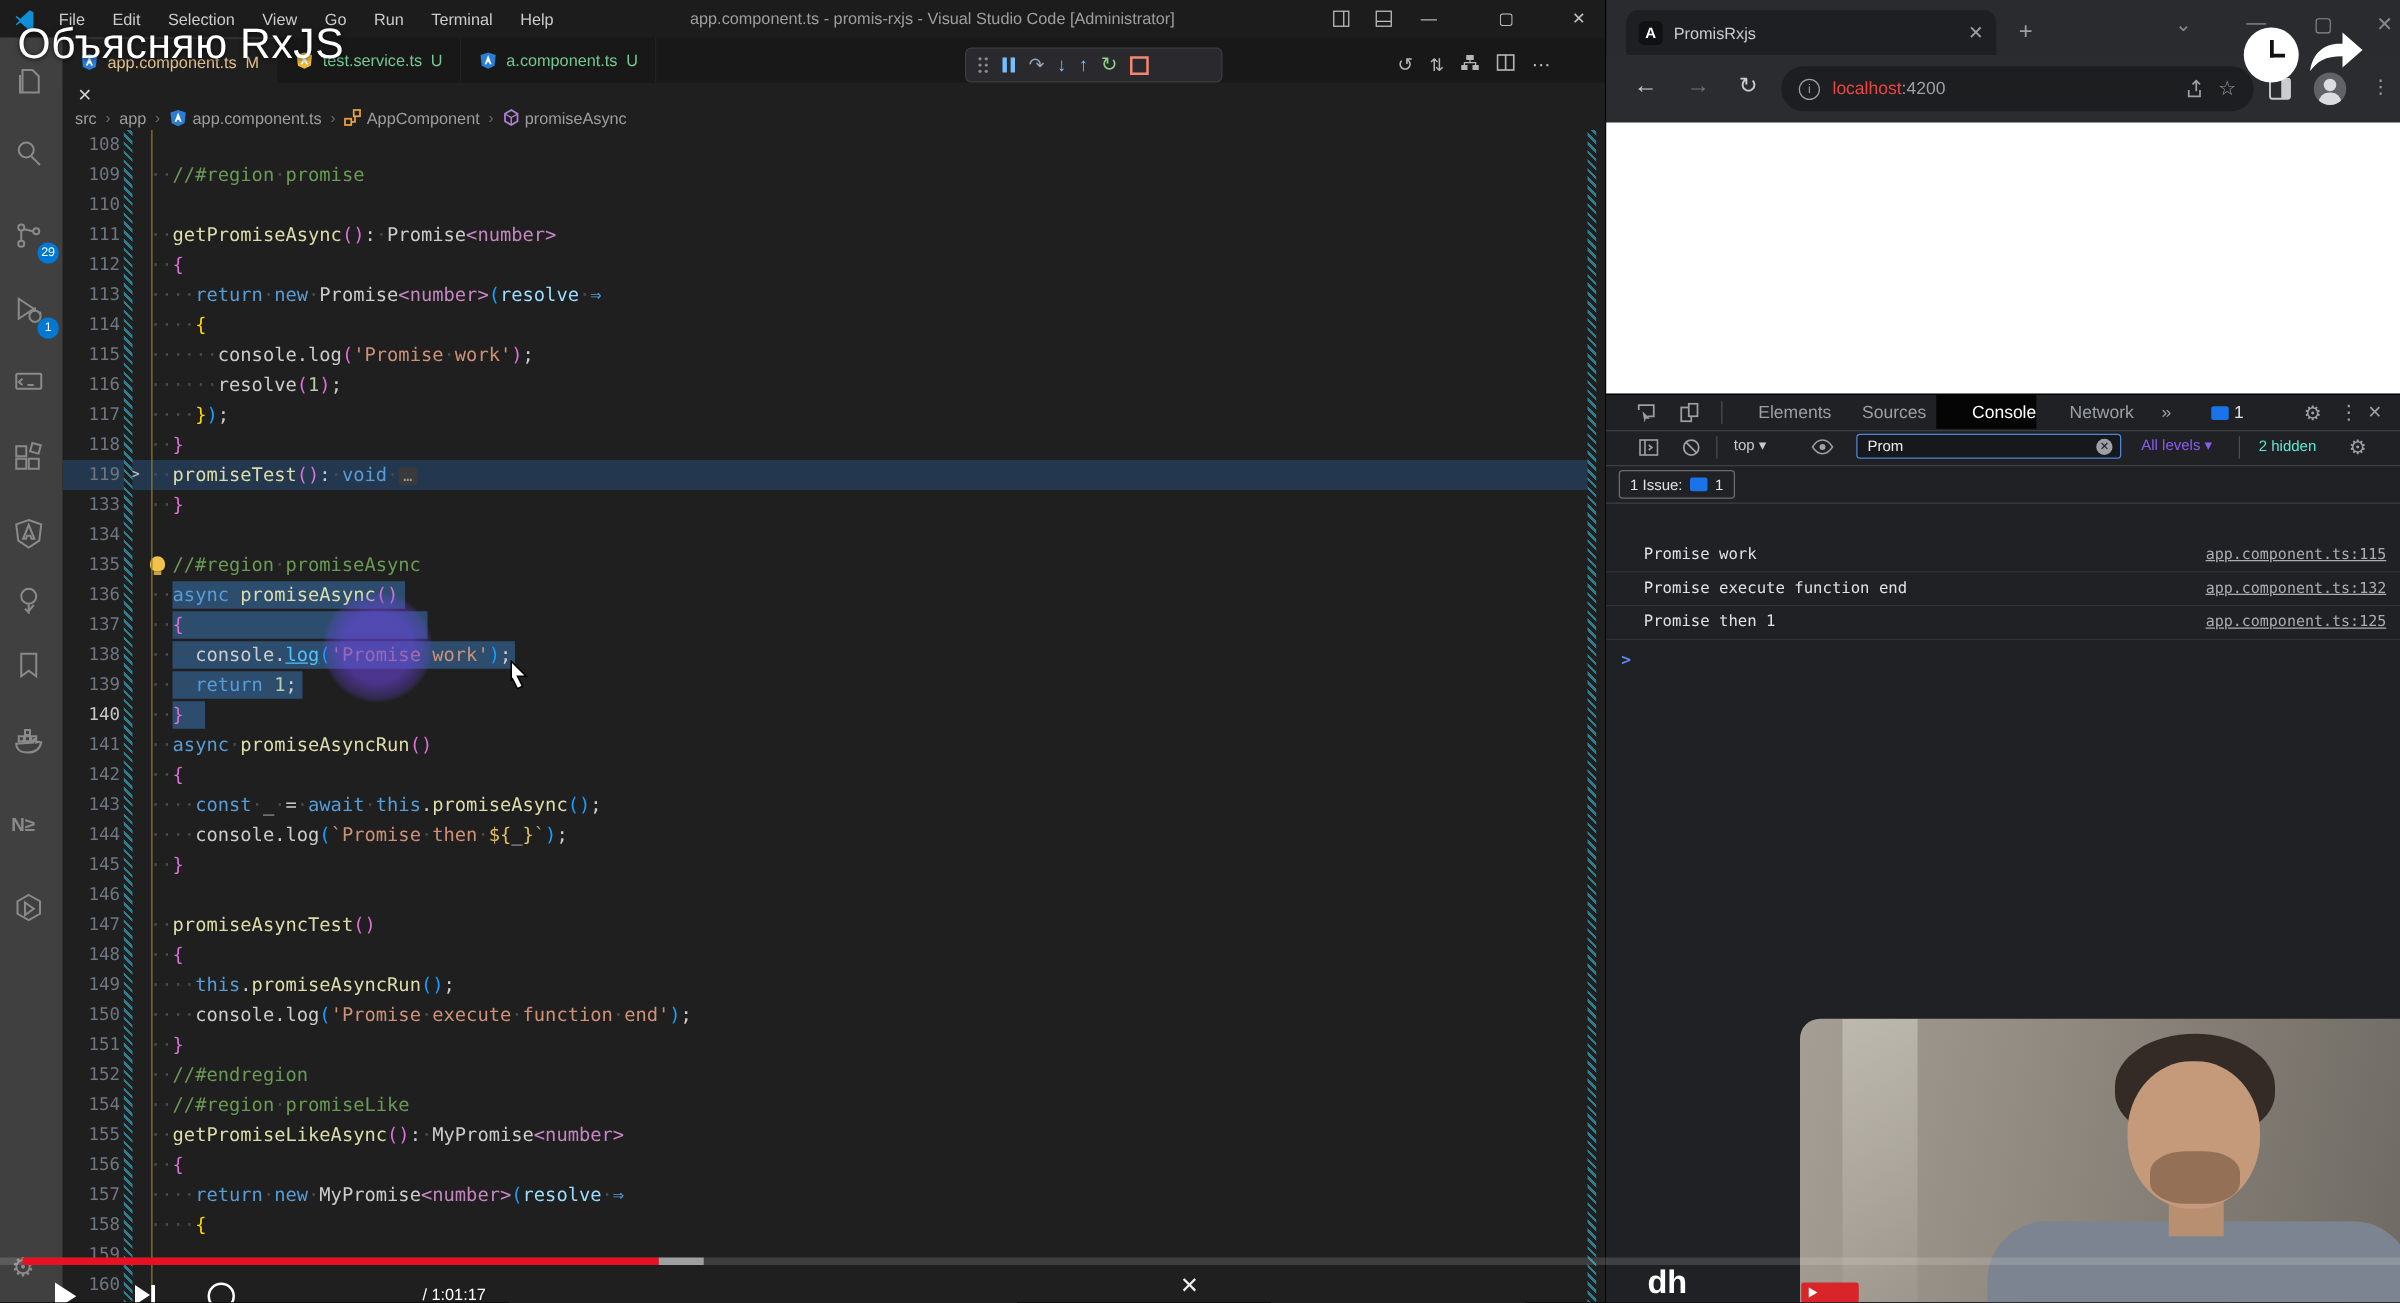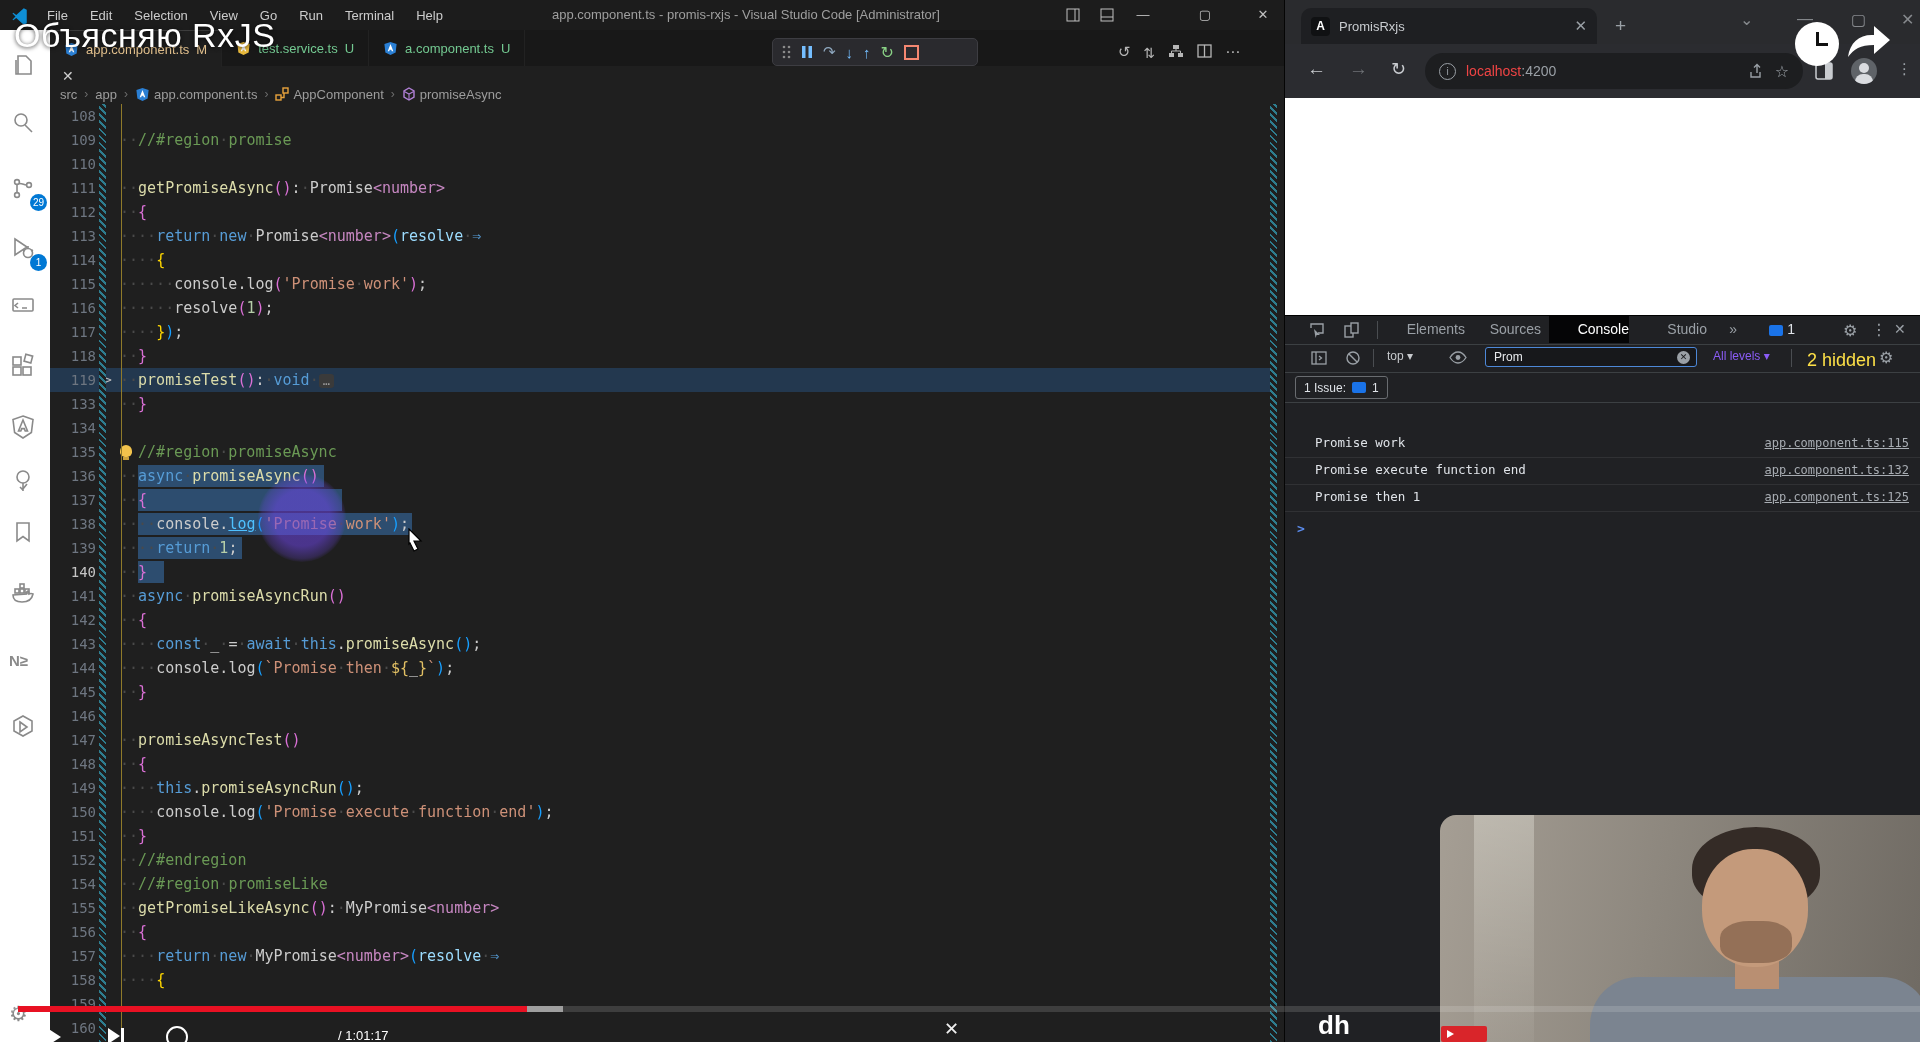--- a/index.html
+++ b/index.html
@@ -44,21 +44,21 @@
   .tk-t{color:#C586C0}.tk-p1{color:#ffd700}.tk-p2{color:#da70d6}.tk-p3{color:#179fff}.tk-d{color:#cccccc}
   .tk-fn{color:#dcdcaa}.tk-pm{color:#9CDCFE}.tk-tp{color:#e2c064}
   .tk-lk{color:#4fc1ff;text-decoration:underline}
   .tk-fold{color:#9a9a9a;background:#3a3a3a;border-radius:3px;padding:0 4px;font-size:12px;}
   .foldchev{position:absolute;left:54px;top:0;color:#c0c0c0;font:13px/24px "DejaVu Sans Mono",monospace;}
   .bulb{position:absolute;left:70px;top:5px;width:12px;height:12px;border-radius:50% 50% 40% 40%;background:#f2c34c;}
   .bulb:after{content:"";position:absolute;left:3px;bottom:-3px;width:6px;height:3px;background:#caa23c;}
   #click-blob{left:258px;top:474px;width:88px;height:88px;border-radius:50%;z-index:7;
     background:radial-gradient(circle,rgba(110,70,230,0.55) 0 45%,rgba(110,70,230,0.25) 65%,transparent 72%);}
   
-  #activitybar{left:0;top:30px;width:50px;height:1012px;background:#ffffff;}
+  #activitybar{left:0;top:30px;width:50px;height:1012px;background:#404040;}
   .act{position:absolute;left:9px;width:32px;height:32px;color:#8a8a8a;}
   .act svg{stroke:#8a8a8a;fill:none;stroke-width:1.6;width:28px;height:28px;}
   .badge{position:absolute;right:-6px;bottom:-4px;min-width:17px;height:17px;border-radius:9px;background:#0078d4;
     color:#fff;font-size:10px;line-height:17px;text-align:center;padding:0 2px;box-sizing:border-box;}
   
   #chrome{left:1284px;top:0;width:636px;height:1042px;background:#2a2b2e;border-left:1px solid #050505;}
   #c-tab{left:16px;top:8px;width:296px;height:36px;background:#1e1f22;border-radius:10px 10px 0 0;
     display:flex;align-items:center;gap:9px;padding:0 10px;box-sizing:border-box;}
   #c-fav{width:19px;height:19px;background:#101113;border-radius:4px;color:#fff;font-size:12px;font-weight:bold;
     text-align:center;line-height:19px;}
@@ -548,21 +548,21 @@
             <rect x="2" y="4" width="8" height="11" fill="none" stroke="#9aa0a6" stroke-width="1.4"></rect>
             <rect x="8" y="1" width="7" height="10" fill="#202124" stroke="#9aa0a6" stroke-width="1.4"></rect>
           </svg>
         <div class="abs" style="left:92px;top:5px;width:1px;height:18px;background:#4a4d51"></div>
         <span class="abs" style="left:558px;top:5px;color:#9aa0a6">⚙</span>
         <span class="abs" style="left:586px;top:4px;color:#9aa0a6">⋮</span>
         <span class="abs" style="left:609px;top:5px;color:#9aa0a6;font-size:14px">✕</span>
       <div class="dt-tab" style="left: 104px; width: 76px;">Elements</div>
           <div class="dt-tab" style="left: 192px; width: 64px;">Sources</div>
           <div class="dt-tab on" style="left: 264px; width: 80px;">Console</div>
-          <div class="dt-tab" style="left: 356px; width: 66px;">Studio</div>
+          <div class="dt-tab" style="left: 356px; width: 66px;">Network</div>
           <div class="dt-tab" style="left: 432px; width: 20px;">»</div>
           <div class="dt-tab" style="left: 458px; width: 52px;"><span class="bubble" style="display:inline-block;vertical-align:middle"></span> <span style="color:#dfe3e8">1</span></div>
         </div>
 
       <div id="dt-bar" class="abs">
         <svg class="abs" style="left:26px;top:6px" width="16" height="16" viewBox="0 0 16 16">
             <rect x="1" y="2" width="14" height="12" fill="none" stroke="#9aa0a6" stroke-width="1.3"></rect>
             <line x1="5" y1="2" x2="5" y2="14" stroke="#9aa0a6" stroke-width="1.3"></line>
             <path d="M8 6l2.5 2L8 10" fill="none" stroke="#9aa0a6" stroke-width="1.3"></path>
           </svg>
@@ -577,21 +577,21 @@
             <path d="M1 6.5C3.5 2.5 6 1 9 1s5.5 1.5 8 5.5C14.5 10.5 12 12 9 12S3.5 10.5 1 6.5z" fill="none" stroke="#9aa0a6" stroke-width="1.3"></path>
             <circle cx="9" cy="6.5" r="2.4" fill="#9aa0a6"></circle>
           </svg>
         <div id="dt-filter" class="abs">
           <input value="Prom" style="">
           <div class="xcirc">✕</div>
         </div>
         <span class="abs" style="left:428px;top:5px;color:#8b5cf6;font-size:12px">
           <span>All levels</span> ▾</span>
         <div class="abs" style="left:506px;top:5px;width:1px;height:18px;background:#4a4d51"></div>
-        <span class="abs" style="left:522px;top:6px;color:#fde047;font-size:18px">2 hidden</span>
+        <span class="abs" style="left:522px;top:6px;color:#5eead4;font-size:12px">2 hidden</span>
         <span class="abs" style="left:594px;top:4px;color:#9aa0a6">⚙</span>
       </div>
 
       <div id="dt-issuebar" class="abs">
         <div id="issue-chip">
           <span>1 Issue:</span>
           <span class="bubble"></span>
           <span>1</span>
         </div>
       </div>

